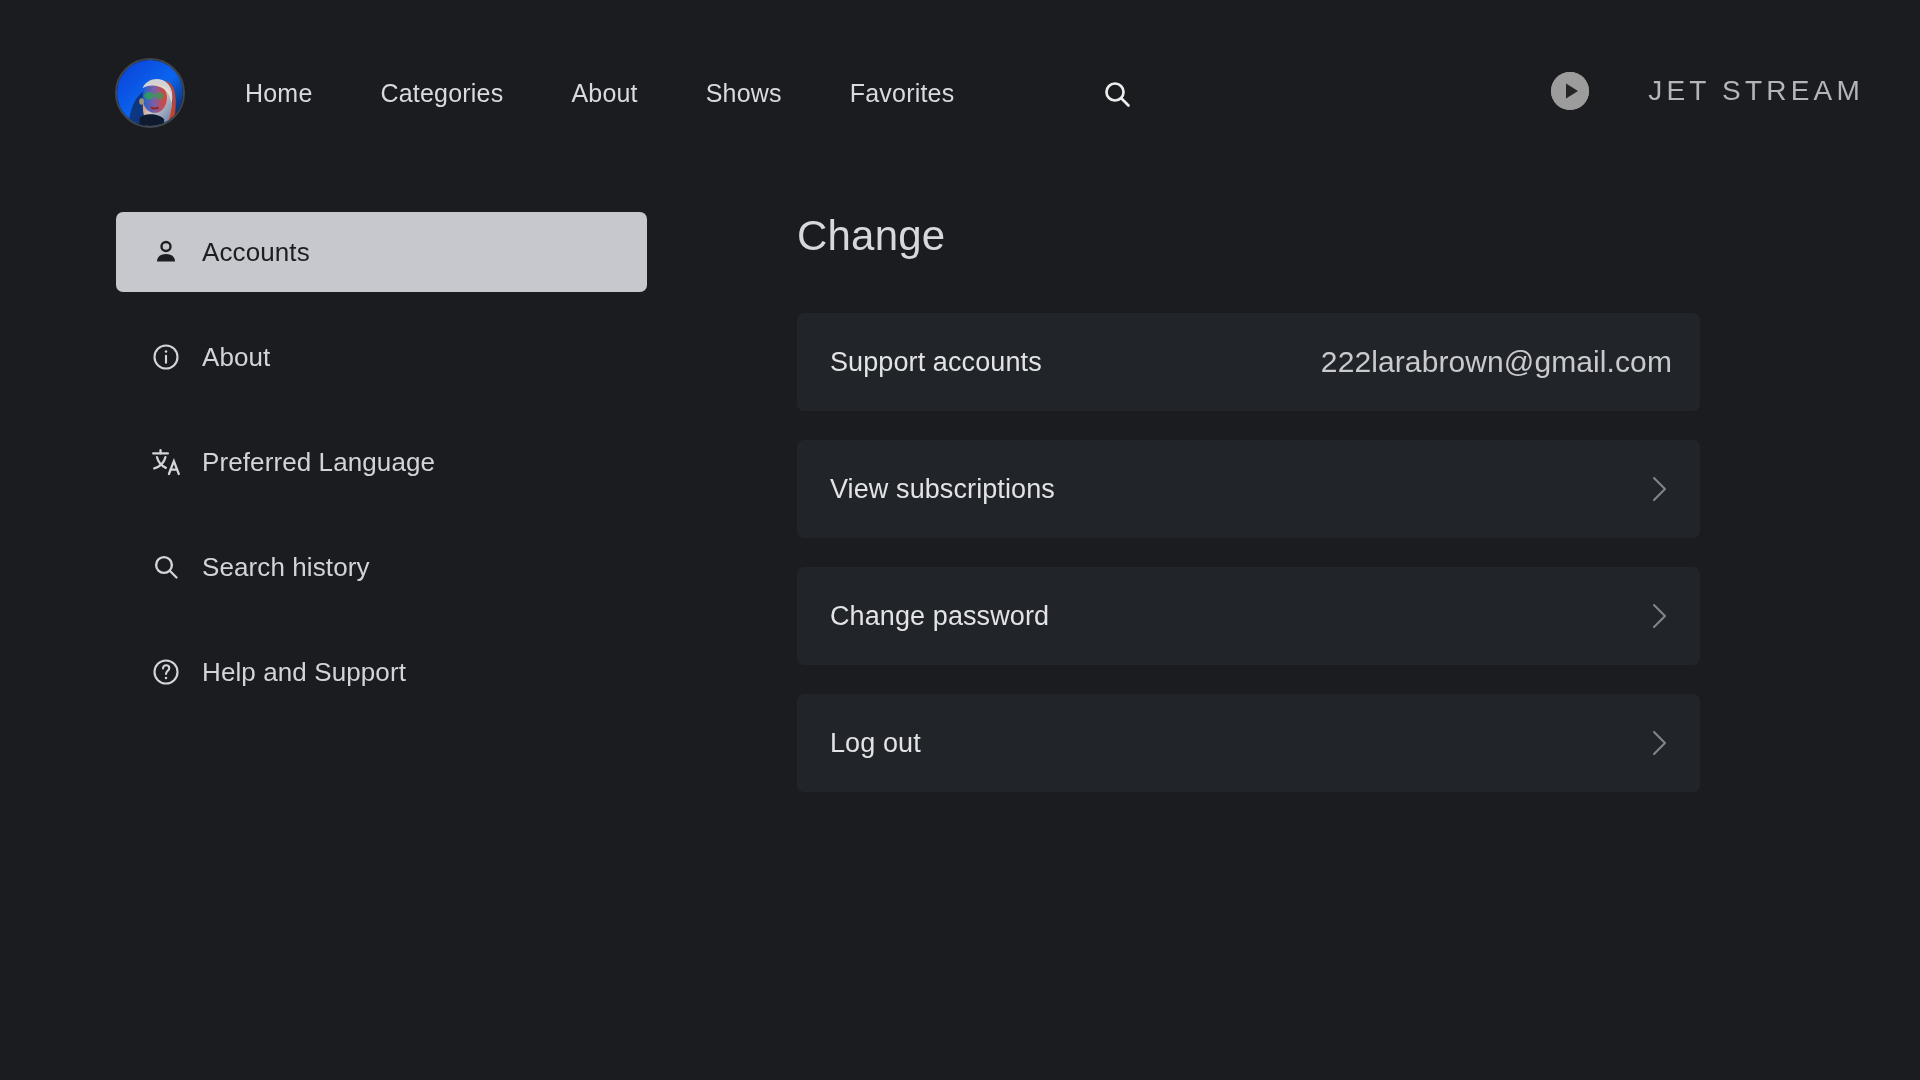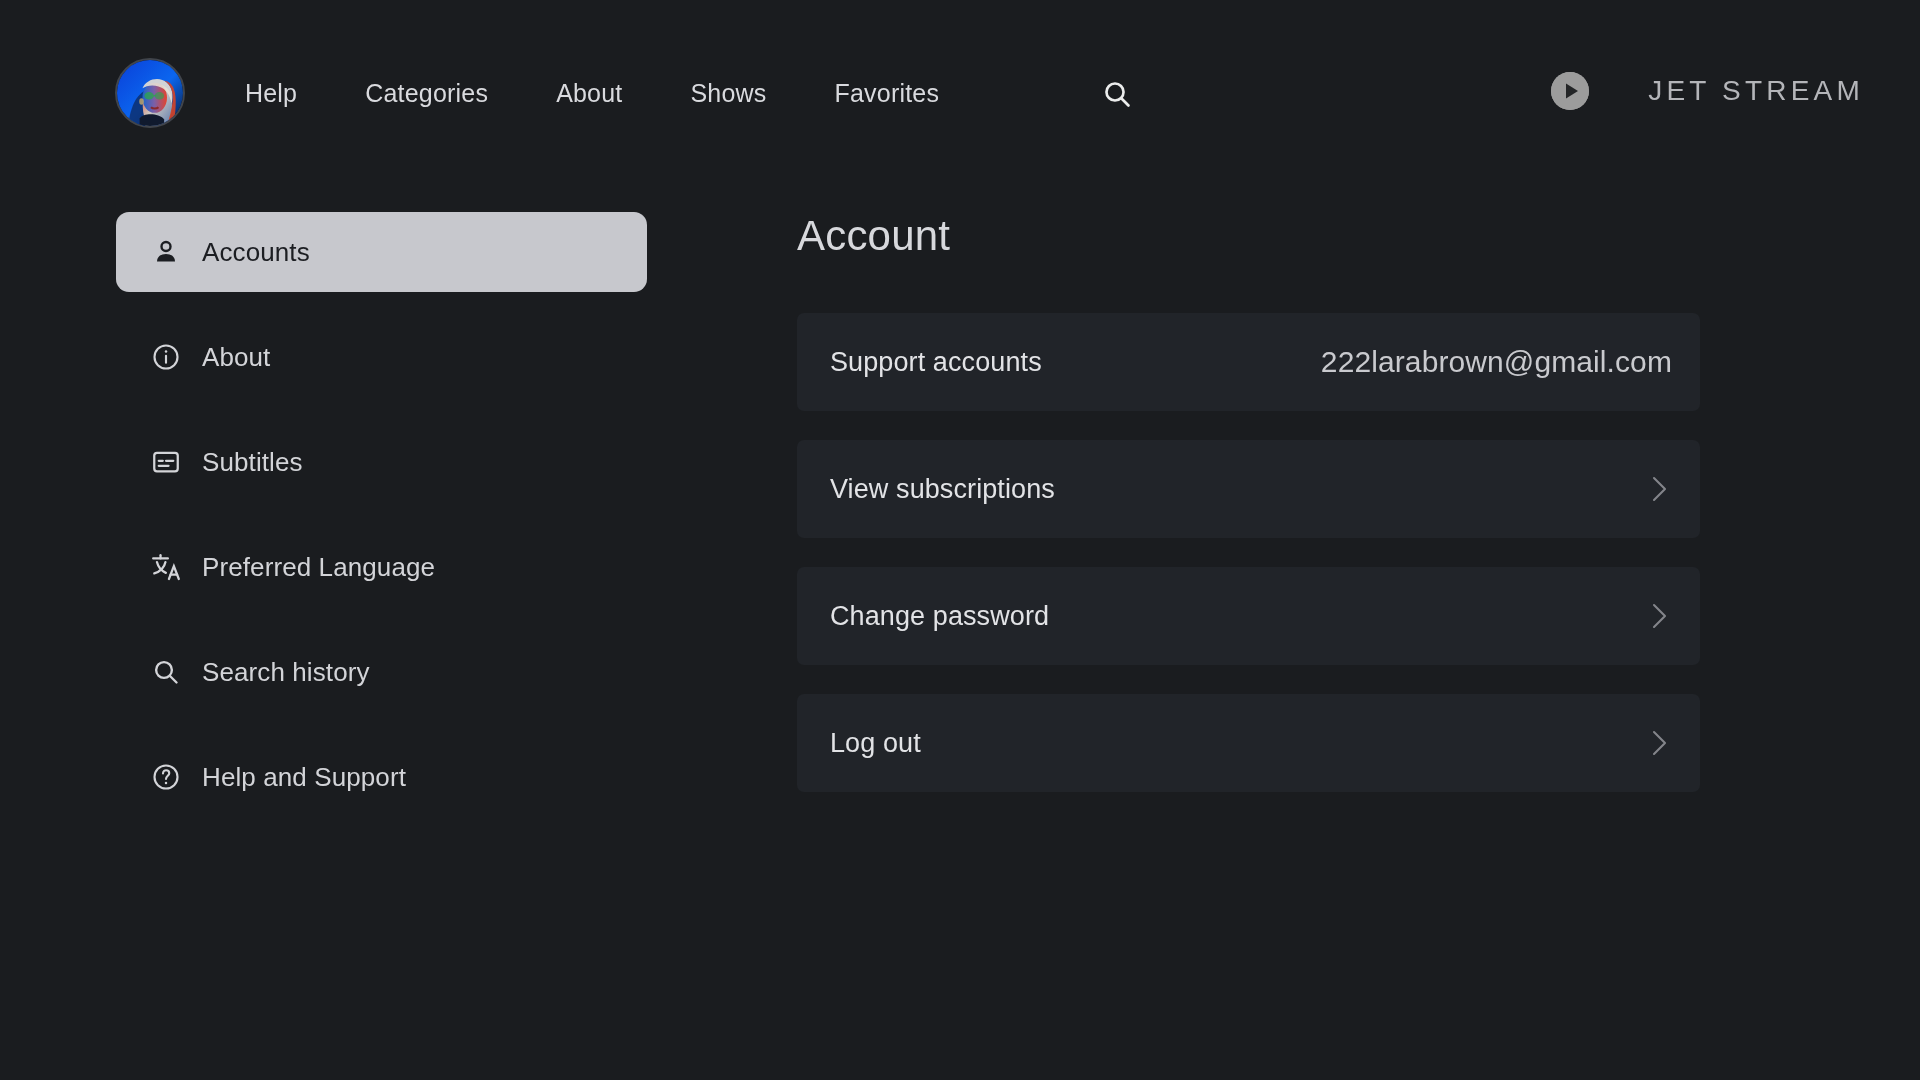--- a/index.html
+++ b/index.html
@@ -107,21 +107,21 @@
     left: 116px;
     top: 212px;
     width: 540px;
   }
 
   .side-item {
     display: flex;
     align-items: center;
     height: 80px;
     padding-left: 33px;
-    border-radius: 13px;
+    border-radius: 7px;
     cursor: pointer;
   }
   .side-item + .side-item { margin-top: 25px; }
   .side-item.active {
     background: #c7c8cd;
     width: 531px;
   }
   .side-ico {
     width: 34px;
     height: 34px;
@@ -227,21 +227,21 @@
         <ellipse cx="34" cy="38" rx="5" ry="4" fill="#2aa84a" opacity="0.75"></ellipse>
         <ellipse cx="45" cy="38" rx="5" ry="4" fill="#2aa84a" opacity="0.6"></ellipse>
         <rect x="38.5" y="37" width="3" height="1.6" fill="#2aa84a" opacity="0.7"></rect>
         <path d="M36 50 C38 52 42 52 44 50" stroke="#8c1f18" stroke-width="2.2" fill="none" opacity="0.85"></path>
         <ellipse cx="26" cy="44" rx="2.4" ry="3.4" fill="#c9ab6a" opacity="0.8"></ellipse>
         <path d="M24 62 C28 56 44 56 50 63 L50 70 L24 70 Z" fill="#101a2e"></path>
       </svg>
     </div>
 
     <div class="nav-links">
-      <a class="nav-link">Help</a>
+      <a class="nav-link">Home</a>
       <span class="nav-sep"></span>
       <a class="nav-link">Categories</a>
       <span class="nav-sep"></span>
       <a class="nav-link">About</a>
       <span class="nav-sep-2"></span>
       <a class="nav-link">Shows</a>
       <span class="nav-sep-2"></span>
       <a class="nav-link">Favorites</a>
     </div>
 
@@ -279,31 +279,20 @@
       <span class="side-ico">
         <svg width="30" height="30" viewBox="0 0 24 24" fill="none" stroke="#d3d4d8" stroke-width="1.7" stroke-linecap="round">
           <circle cx="12" cy="12" r="9.2"></circle>
           <line x1="12" y1="11" x2="12" y2="16.6"></line>
           <circle cx="12" cy="7.6" r="1" fill="#d3d4d8" stroke="none"></circle>
         </svg>
       </span>
       <span class="side-label">About</span>
     </div>
 
-    <div class="side-item">
-      <span class="side-ico">
-        <svg width="30" height="30" viewBox="0 0 24 24" fill="none" stroke="#d3d4d8" stroke-width="1.8" stroke-linecap="round">
-          <rect x="2.6" y="4.6" width="18.8" height="14.8" rx="2.2"></rect>
-          <line x1="6.2" y1="11" x2="9.4" y2="11"></line>
-          <line x1="12" y1="11" x2="17.8" y2="11"></line>
-          <line x1="6.2" y1="15" x2="14" y2="15"></line>
-        </svg>
-      </span>
-      <span class="side-label">Subtitles</span>
-    </div>
 
     <div class="side-item">
       <span class="side-ico">
         <svg width="32" height="32" viewBox="0 0 24 24" fill="none" stroke="#d3d4d8" stroke-width="1.7" stroke-linecap="round">
           <line x1="2.4" y1="5.6" x2="13.4" y2="5.6"></line>
           <line x1="7.9" y1="3.1" x2="7.9" y2="5.6"></line>
           <path d="M11.6 8.3 C10.7 12.6 7.2 15.6 3.2 16.8"></path>
           <path d="M5.2 8.3 C6.2 12.3 8.6 14.9 11.9 16.4"></path>
           <path d="M14.2 21 L17.9 11.4 L21.6 21"></path>
           <line x1="15.5" y1="17.8" x2="20.3" y2="17.8"></line>
@@ -328,21 +317,21 @@
           <circle cx="12" cy="12" r="9.2"></circle>
           <path d="M9.6 9.2 C9.6 7.5 10.8 6.6 12.1 6.6 C13.5 6.6 14.6 7.5 14.6 8.9 C14.6 10.9 12 11.1 12 13.6"></path>
           <circle cx="12" cy="16.8" r="1" fill="#d3d4d8" stroke="none"></circle>
         </svg>
       </span>
       <span class="side-label">Help and Support</span>
     </div>
   </nav>
 
   <section class="main">
-    <h1 class="page-title">Account</h1>
+    <h1 class="page-title">Change</h1>
 
     <div class="row">
       <span class="row-label">Support accounts</span>
       <span class="row-value">222larabrown@gmail.com</span>
     </div>
 
     <div class="row">
       <span class="row-label">View subscriptions</span>
       <span class="row-chev">
         <svg width="22" height="32" viewBox="0 0 22 32" fill="none" stroke="#83858a" stroke-width="2.1" stroke-linecap="round" stroke-linejoin="round">

